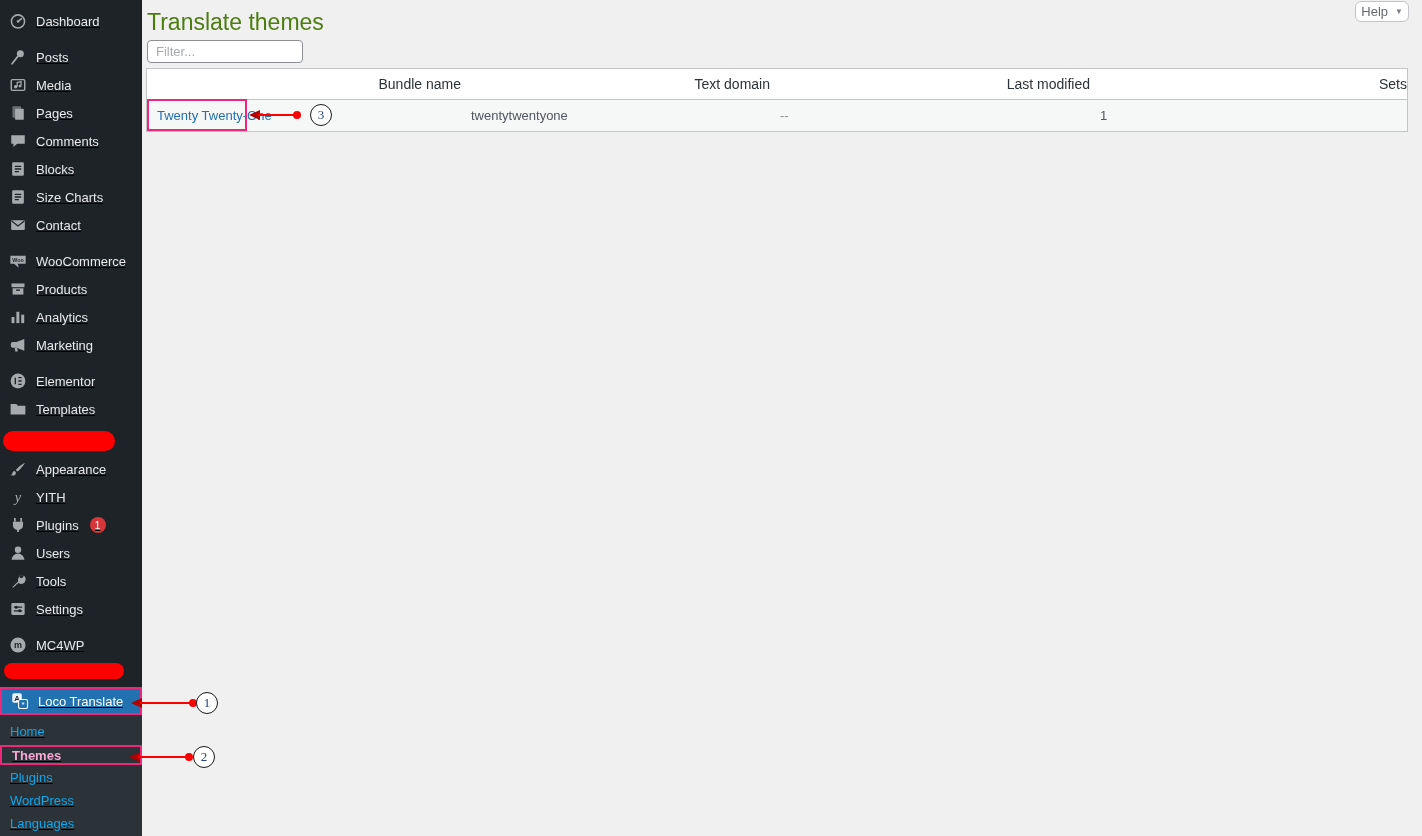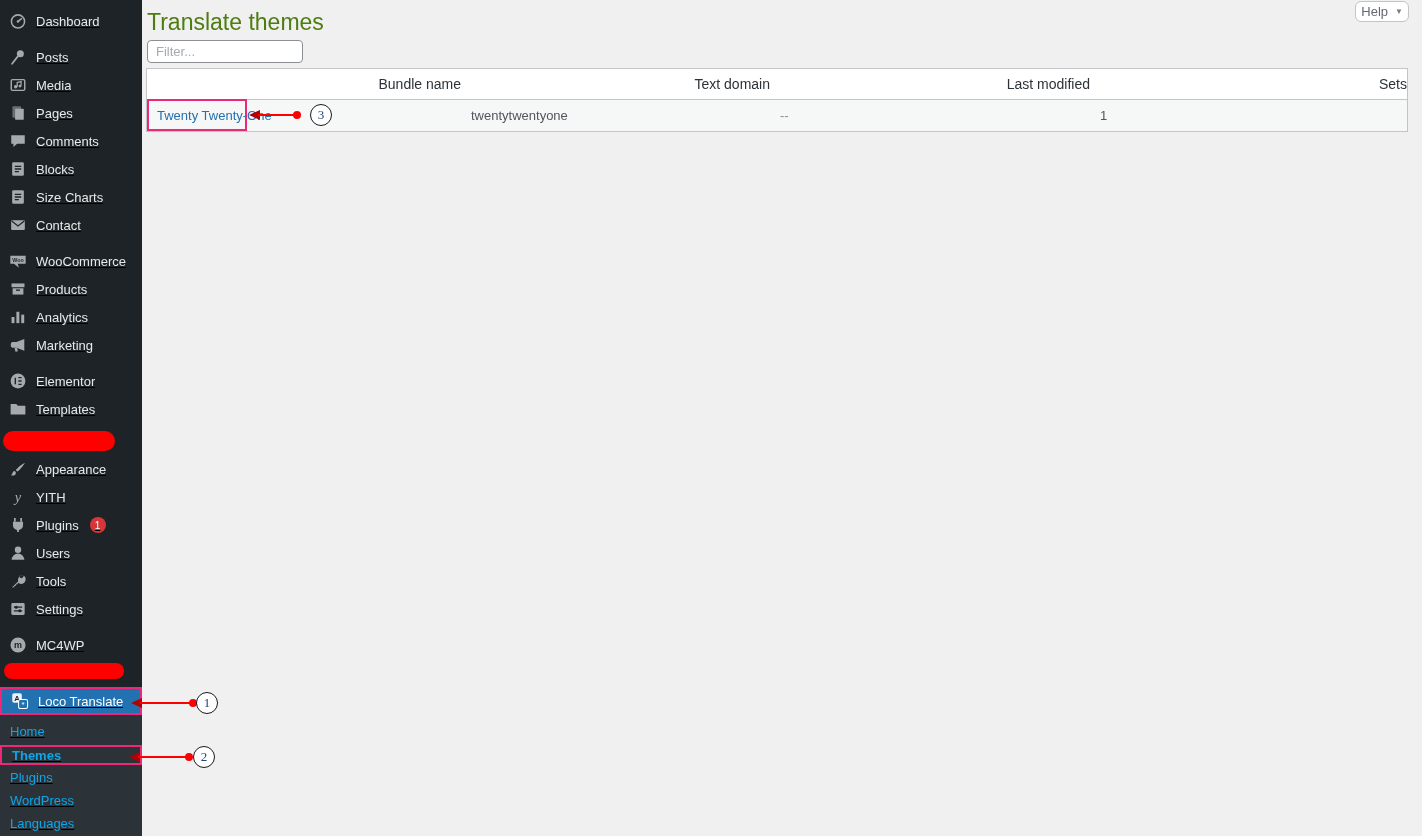--- a/index.html
+++ b/index.html
@@ -23,21 +23,21 @@
   .menu-item.selected .icon { color:#fff; }
   .badge { min-width:16px; height:16px; border-radius:9px; background:var(--badge-red,#d63638);
            color:#fff; font-size:10px; display:flex; align-items:center; justify-content:center;
            padding:0 4px; margin-left:2px; }
   .redaction { background:var(--redaction-red,#ff0000); }
   .redaction.v-a { width:112px; height:20px; border-radius:10px; margin:2px 0 4px 3px; }
   .redaction.v-b { width:120px; height:16px; border-radius:8px;  margin:4px 0 8px 4px; }
   .submenu { flex:1; background:var(--submenu-bg,#2c3338); padding-top:5px; }
   .sub-item { height:23px; display:flex; align-items:center; padding:0 10px;
               font-size:13px; color:#0ea5e9; cursor:pointer; }
-  .sub-item.selected { color:#0ea5e9; font-weight:700; height:20px; margin:2px 0 1px;
+  .sub-item.selected { color:#f9a8d4; font-weight:700; height:20px; margin:2px 0 1px;
                        border:2px solid var(--annotation-pink,#ed2878); }
 
   
   .content { position:absolute; left:130px; top:0; right:0; bottom:0; }
   .help-btn { position:absolute; top:1px; right:13px; height:21px; padding:0 5px;
               background:#fff; border:1px solid #c3c4c7; border-radius:6px; color:#646970;
               font-size:13px; font-family:inherit; display:flex; align-items:center; gap:7px; cursor:pointer; }
   .help-btn .chev { font-size:8px; color:#787c82; }
   h1.title { position:absolute; left:17px; top:8px; margin:0; font-size:23px; font-weight:400;
              color:#4d7c0f; line-height:1.3; }

